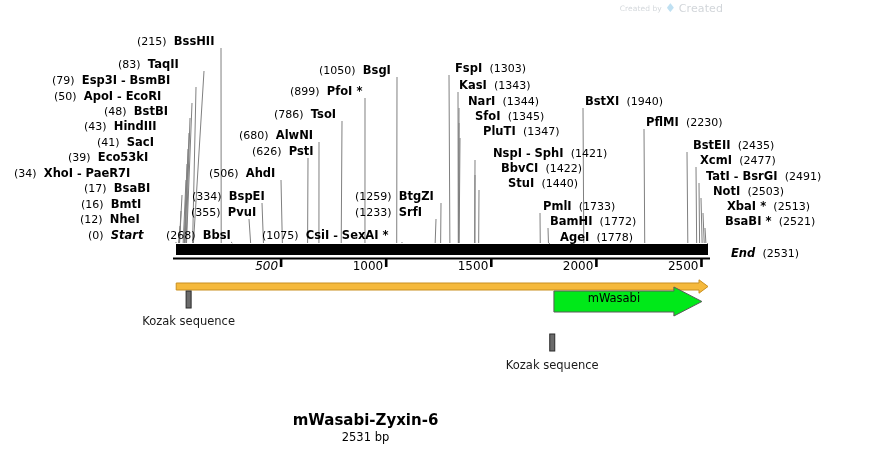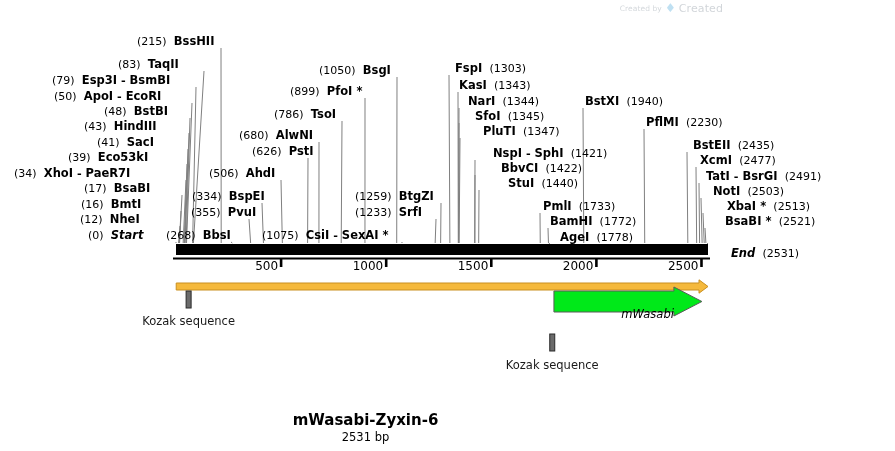--- a/index.html
+++ b/index.html
@@ -220,28 +220,28 @@
       <div class="lbl" style="left: 646px; top: 116px;"><span class="enz">PflMI</span><span>&nbsp;</span><span>&nbsp;</span><span class="pos">(2230)</span></div>
       <div class="lbl" style="left: 693px; top: 139px;"><span class="enz">BstEII</span><span>&nbsp;</span><span>&nbsp;</span><span class="pos">(2435)</span></div>
       <div class="lbl" style="left: 700px; top: 154px;"><span class="enz">XcmI</span><span>&nbsp;</span><span>&nbsp;</span><span class="pos">(2477)</span></div>
       <div class="lbl" style="left: 706px; top: 170px;"><span class="enz">TatI</span><span class="dash">&nbsp;-&nbsp;</span><span class="enz">BsrGI</span><span>&nbsp;</span><span>&nbsp;</span><span class="pos">(2491)</span></div>
       <div class="lbl" style="left: 713px; top: 185px;"><span class="enz">NotI</span><span>&nbsp;</span><span>&nbsp;</span><span class="pos">(2503)</span></div>
       <div class="lbl" style="left: 719px; top: 200px; margin-left: 8px;"><span class="enz">XbaI *</span><span>&nbsp;</span><span>&nbsp;</span><span class="pos">(2513)</span></div>
       <div class="lbl" style="left: 725px; top: 215px;"><span class="enz">BsaBI *</span><span>&nbsp;</span><span>&nbsp;</span><span class="pos">(2521)</span></div>
       <div class="lbl" style="left: 731px; top: 247px;"><span class="enz ital">End</span><span>&nbsp;</span><span>&nbsp;</span><span class="pos">(2531)</span></div>
     </div>
   <div id="ruler-nums">
-      <div class="tick-num" style="left: 278.097px; top: 259px;">500</div>
+      <div class="tick-num" style="left: 278.097px; top: 259px; font-style: italic;">500</div>
       <div class="tick-num" style="left: 383.194px; top: 259px;">1000</div>
       <div class="tick-num" style="left: 488.29px; top: 259px;">1500</div>
       <div class="tick-num" style="left: 593.387px; top: 259px;">2000</div>
       <div class="tick-num" style="left: 698.484px; top: 259px;">2500</div>
     </div>
 
-  <div class="arrow-label" id="feat-label" style="left: 553.928px; width: 119.976px; text-align: right; top: 307px; font-style: italic;">mWasabi</div>
+  <div class="arrow-label" id="feat-label" style="left: 553.928px; width: 119.976px; text-align: center; top: 291px;">mWasabi</div>
 
   <div class="cap" id="kozak1" style="left: 188.612px; top: 314px; transform: translateX(-50%);">Kozak sequence</div>
   <div class="cap" id="kozak2" style="left: 552.247px; top: 358px; transform: translateX(-50%);">Kozak sequence</div>
 
   <div class="title-main" style="top:411px;">mWasabi-Zyxin-6</div>
   <div class="title-sub" style="top:430px;">2531 bp</div>
 
 </div>
 
 </body></html>

